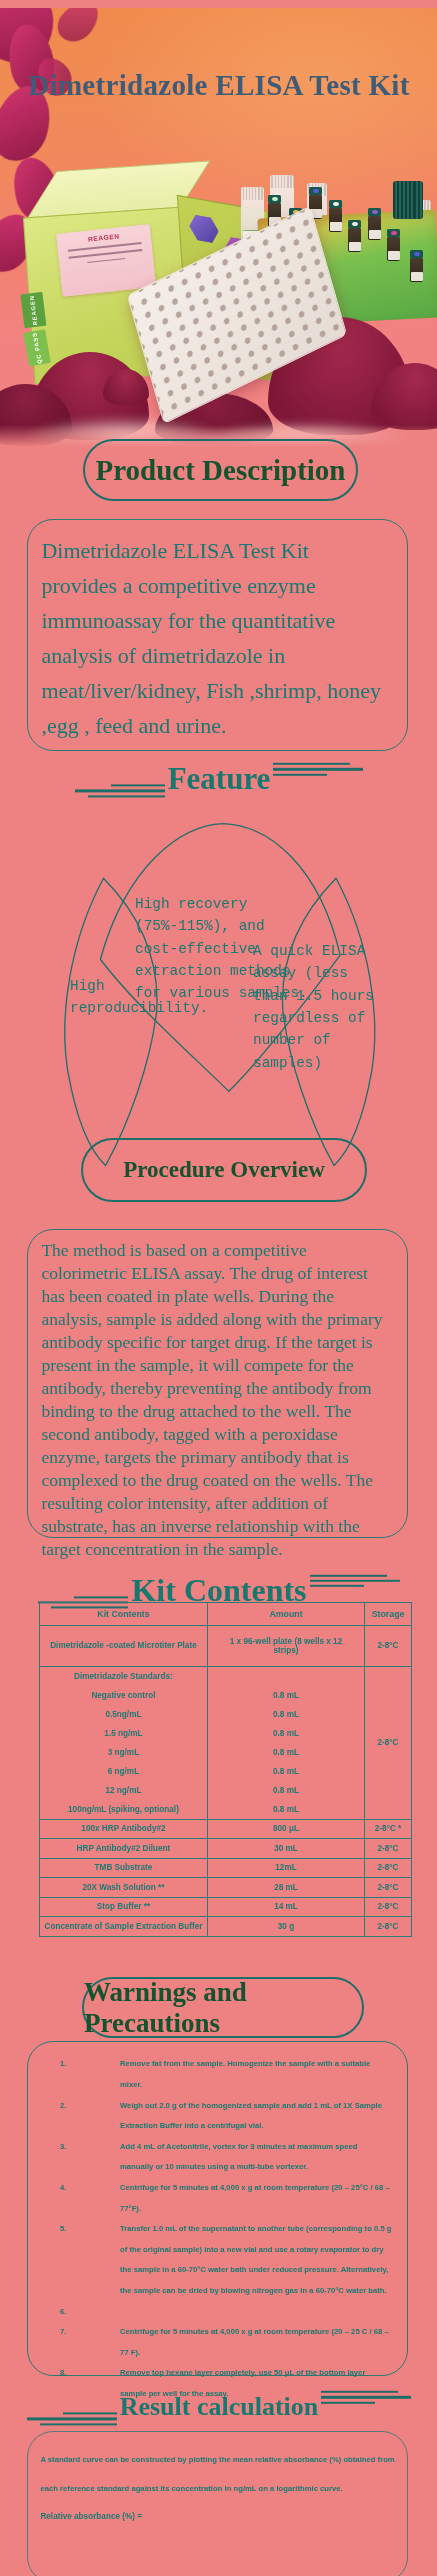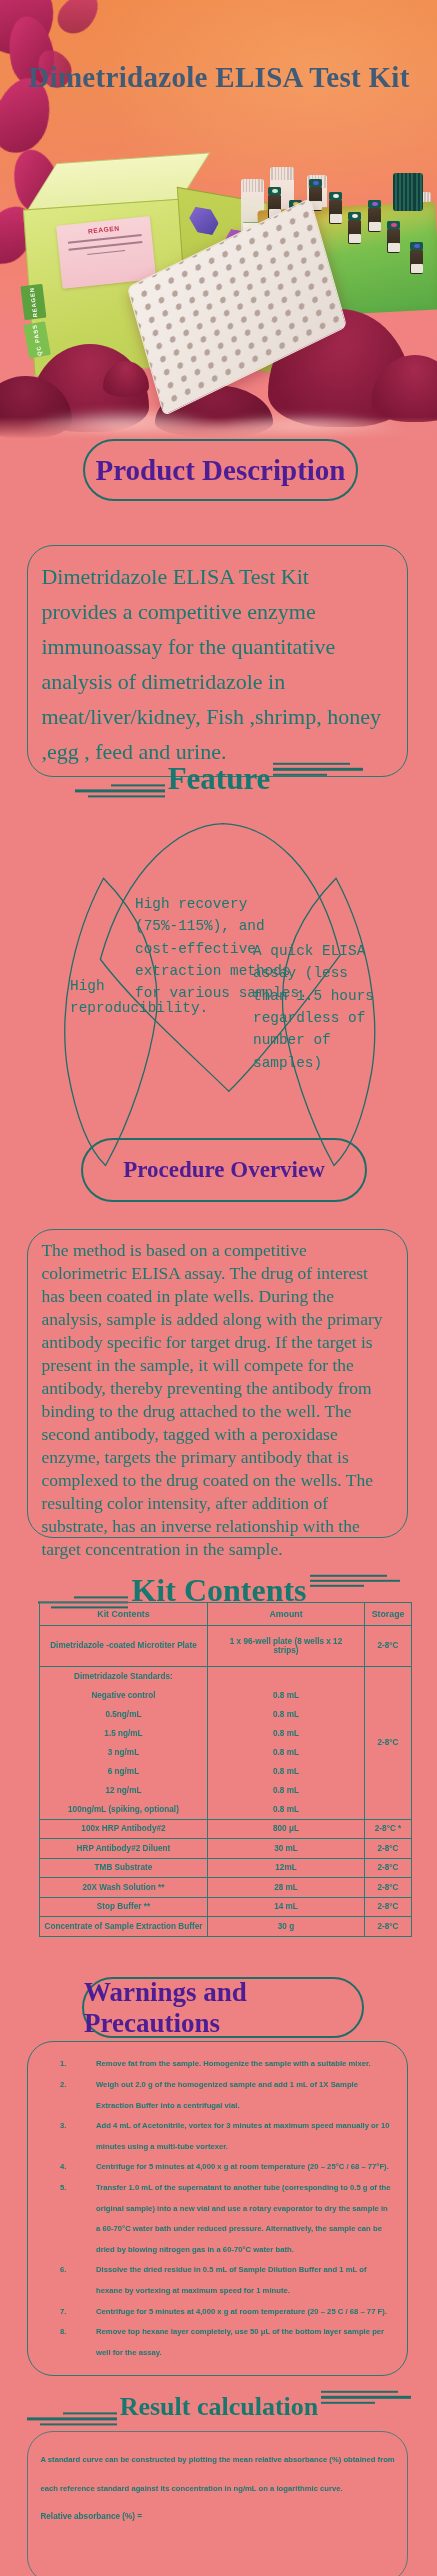--- a/index.html
+++ b/index.html
@@ -1,21 +1,21 @@
 <!DOCTYPE html>
 <html style="font-size:8.2px"><head>
 <meta charset="utf-8">
 <style>
   html,body{margin:0;padding:0;}
   body{width:438px;height:2981px;position:relative;background:#ee8282;
        font-family:"Liberation Serif",serif;overflow:hidden;}
   .abs{position:absolute;font-family:Liberation Mono, monospace;}
 
   
-  #hero{position:absolute;left:0;top:0;width:438px;height:439px;overflow:hidden;
+  #hero{position:absolute;left:0;top:8px;width:438px;height:439px;overflow:hidden;
     background:linear-gradient(178deg,#f08a4c 0%,#f08b55 20%,#f1875f 38%,#f2836f 55%,#f28282 75%,#ee8282 100%);}
   #hero .glow{position:absolute;inset:0;
     background:radial-gradient(ellipse 319px 216px at 72% 16%,rgba(255,193,122,.30),rgba(255,193,122,0) 70%);}
   .leaf{position:absolute;background:linear-gradient(140deg,#d23570,#8f1a45);
     border-radius:52% 48% 55% 45%/62% 55% 45% 38%;filter:blur(0.6px);}
   .hero-title{position:absolute;left:0;top:61px;width:100%;text-align:center;
     font-weight:bold;font-size:29px;letter-spacing:0.3px;color:#3e5b78;}
   
   .kitbox{position:absolute;left:27px;top:152px;width:242px;height:222px;transform:rotate(-4deg);}
   .kb-top{position:absolute;left:18.5px;top:5.2px;width:152px;height:47px;transform:skewX(-36deg);
@@ -65,38 +65,38 @@
   .mound{position:absolute;border-radius:50% 50% 42% 42%/72% 72% 28% 28%;
     background:radial-gradient(ellipse at 50% 22%,#a5294f,#7e1737 75%);}
   .mound.dark{background:radial-gradient(ellipse at 50% 22%,#8c1f42,#6b122e 75%);}
   .mist{position:absolute;border-radius:50%;filter:blur(3.6px);
     background:radial-gradient(ellipse,rgba(252,228,220,.95),rgba(252,228,220,0) 70%);}
   .herofade{position:absolute;left:0;right:0;bottom:0;height:21.6px;
     background:linear-gradient(rgba(238,130,130,0),#ee8282);}
 
   
   .stadium{position:absolute;display:flex;align-items:center;justify-content:center;
-    border:2.1px solid #1d6e69;border-radius:36px;color:#4c1d95;font-weight:bold;}
+    border:2.1px solid #1d6e69;border-radius:36px;color:#14532d;font-weight:bold;}
   .bigbox{position:absolute;border:1.5px solid #2c7873;border-radius:26px;color:#177a72;}
   .deco-head{position:absolute;left:0;width:100%;display:flex;align-items:center;justify-content:center;
     color:#17786f;font-weight:bold;}
   .hdeco{position:relative;width:90px;height:15.5px;}
   .hdeco i{position:absolute;height:2.1px;background:#1d6e69;}
   .hdeco.right{transform:translateY(-8.2px);margin-left:3.1px;}
   .hdeco.right i:nth-child(1){top:0;left:0;width:77px;}
   .hdeco.right i:nth-child(2){top:5.2px;left:0;width:90px;}
   .hdeco.right i:nth-child(3){top:10.3px;left:0;width:54px;}
   .hdeco.left{transform:translateY(13.4px);margin-right:3.1px;}
   .hdeco.left i:nth-child(1){top:0;right:0;width:54px;}
   .hdeco.left i:nth-child(2){top:5.2px;right:0;width:90px;}
   .hdeco.left i:nth-child(3){top:10.3px;right:0;width:77px;}
 
   
   #pd-box{left:27px;top:519px;width:381px;height:232px;padding:13.4px 17.5px 0 13.4px;box-sizing:border-box;
-    font-size:22px;line-height:35px;margin-top:26px;}
+    font-size:22px;line-height:35px;}
   #po-box{left:27px;top:1229px;width:381px;height:309px;padding:9.3px 14.4px 0 13.4px;box-sizing:border-box;
     font-size:17.5px;line-height:23px;}
 
   
   #feature-diagram{left:57px;top:820px;width:325px;height:361px;}
   #feature-diagram svg{position:absolute;left:0;top:0;}
   .petal-text{position:absolute;color:#177a72;font-size:14.4px;line-height:1.55;}
 
   
   #kc-table{position:absolute;left:39px;top:1602px;width:373px;border-collapse:collapse;
@@ -107,21 +107,21 @@
   #kc-table td.c1{width:173px;} #kc-table td.c2{width:146px;padding:0 11.3px;} #kc-table td.c3{width:41px;}
   #kc-table tr.plate-row td{height:40px;}
   .gline{height:19px;line-height:19px;}
 
   
   #wp-box{left:27px;top:2041px;width:381px;height:335px;padding:12.4px 14.4px 0 32px;box-sizing:border-box;}
   #wp-list{list-style:none;margin:0;padding:0;font-family:"Liberation Sans",sans-serif;
     font-weight:bold;font-size:7.7px;line-height:20.6px;color:#177a72;}
   .witem{display:flex;}
   .wnum{width:36px;flex:0 0 36px;}
-  .wtext{width:340px;}
+  .wtext{width:340px;margin-left:24px;}
 
   
   #rc-box{left:27px;top:2431px;width:381px;height:152px;padding:13.4px 6.2px 0 12.4px;box-sizing:border-box;
     border-color:#567a7a;}
   #rc-intro{font-family:"Liberation Sans",sans-serif;font-weight:bold;font-size:7.7px;
     line-height:29px;color:#177a72;width:368px;}
   #rc-formula{display:flex;align-items:center;margin-top:8.2px;
     font-family:"Liberation Sans",sans-serif;font-weight:bold;font-size:8.2px;color:#177a72;}
   #rc-frac{text-align:center;margin-left:6.2px;}
   #rc-frac .num{padding:0 5.2px 4.6px;border-bottom:1.5px solid #177a72;}
@@ -375,21 +375,20 @@
       <li class="witem">
         <span class="wnum">4.</span>
         <span class="wtext">Centrifuge for 5 minutes at 4,000 x g at room temperature (20 – 25°C / 68 – 77°F).</span>
       </li>
       <li class="witem">
         <span class="wnum">5.</span>
         <span class="wtext">Transfer 1.0 mL of the supernatant to another tube (corresponding to 0.5 g of the original sample) into a new vial and use a rotary evaporator to dry the sample in a 60-70°C water bath under reduced pressure. Alternatively, the sample can be dried by blowing nitrogen gas in a 60-70°C water bath.</span>
       </li>
       <li class="witem">
         <span class="wnum">6.</span>
-        <span class="wtext">Dissolve the dried residue in 0.5 mL of Sample Dilution Buffer and 1 mL of hexane by vortexing at maximum speed for 1 minute.</span>
       </li>
       <li class="witem">
         <span class="wnum">7.</span>
         <span class="wtext">Centrifuge for 5 minutes at 4,000 x g at room temperature (20 – 25 C / 68 – 77 F).</span>
       </li>
       <li class="witem">
         <span class="wnum">8.</span>
         <span class="wtext">Remove top hexane layer completely, use 50 μL of the bottom layer sample per well for the assay.</span>
       </li>
     </ol>

